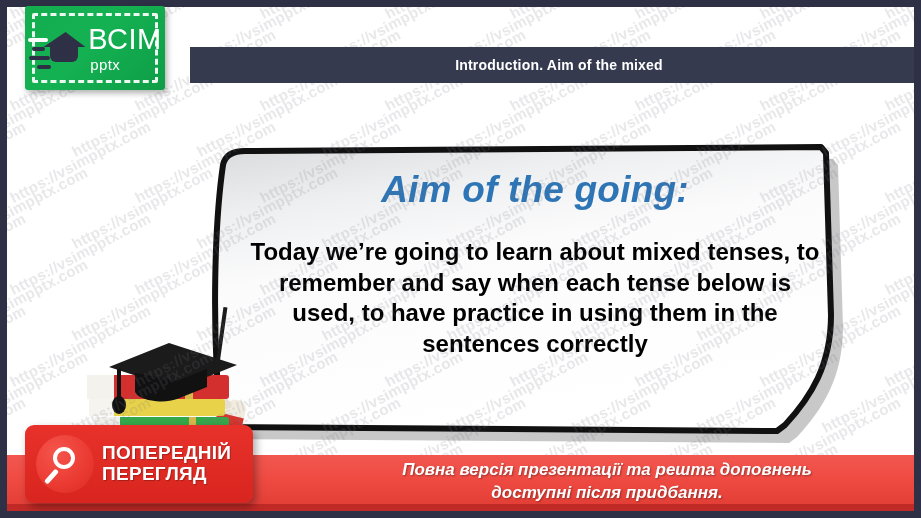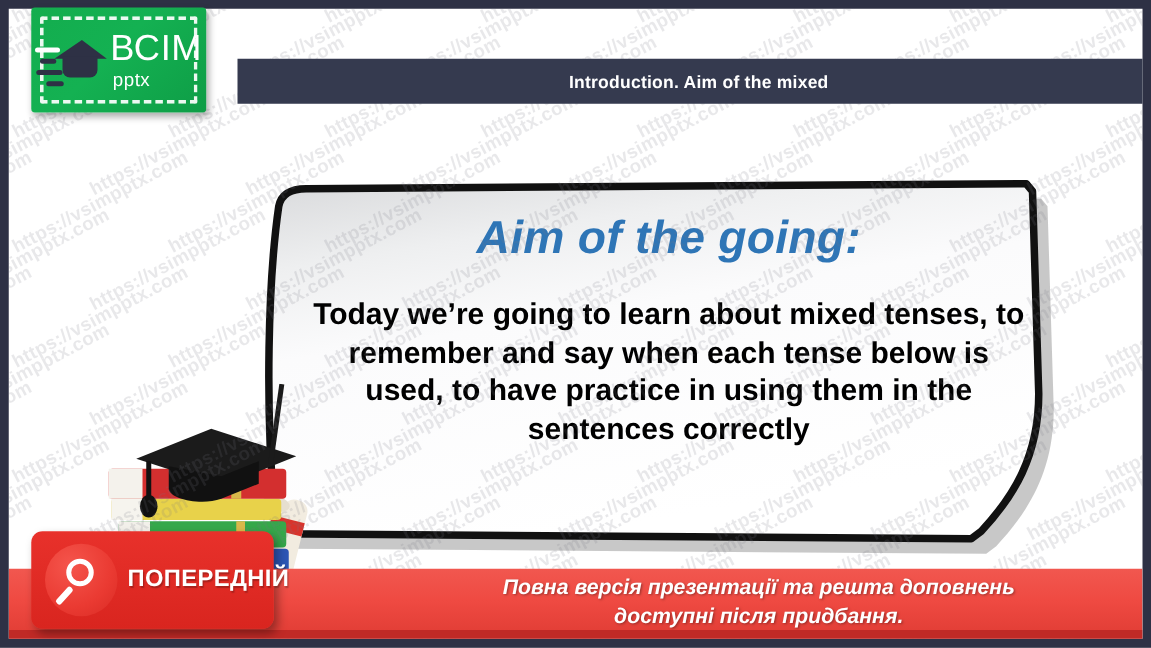--- a/index.html
+++ b/index.html
@@ -190,21 +190,21 @@
   .red-underbar {
     position: absolute;
     left: 0; bottom: 0; width: 100%; height: 7px;
     background: #c02a26;
   }
 
   
   .preview-badge {
     position: absolute;
     left: 18px; top: 418px;
-    width: 194px; height: 78px;
+    width: 228px; height: 78px;
     background: linear-gradient(180deg,#e8312b 0%, #d9251f 100%);
     border-radius: 9px;
     box-shadow: 3px 4px 8px rgba(0,0,0,.35);
     display: flex; align-items: center;
     z-index: 70;
   }
   .badge-circle {
     position: relative;
     margin-left: 11px;
     width: 58px; height: 58px;
@@ -425,20 +425,21 @@
       <div class="red-underbar"></div>
     </div>
 
     <div class="preview-badge">
       <div class="badge-circle">
         <div class="mag-glass"></div>
         <div class="mag-handle"></div>
       </div>
       <div class="badge-text">
         <div>ПОПЕРЕДНІЙ</div>
+        <div>ПЕРЕГЛЯД</div>
       </div>
     </div>
 
   </div>
 
   <div class="logo-box">
     <div class="logo-dash"></div>
     <div class="logo-inner">
       <div class="logo-mark">
         <div class="speed s1"></div>

